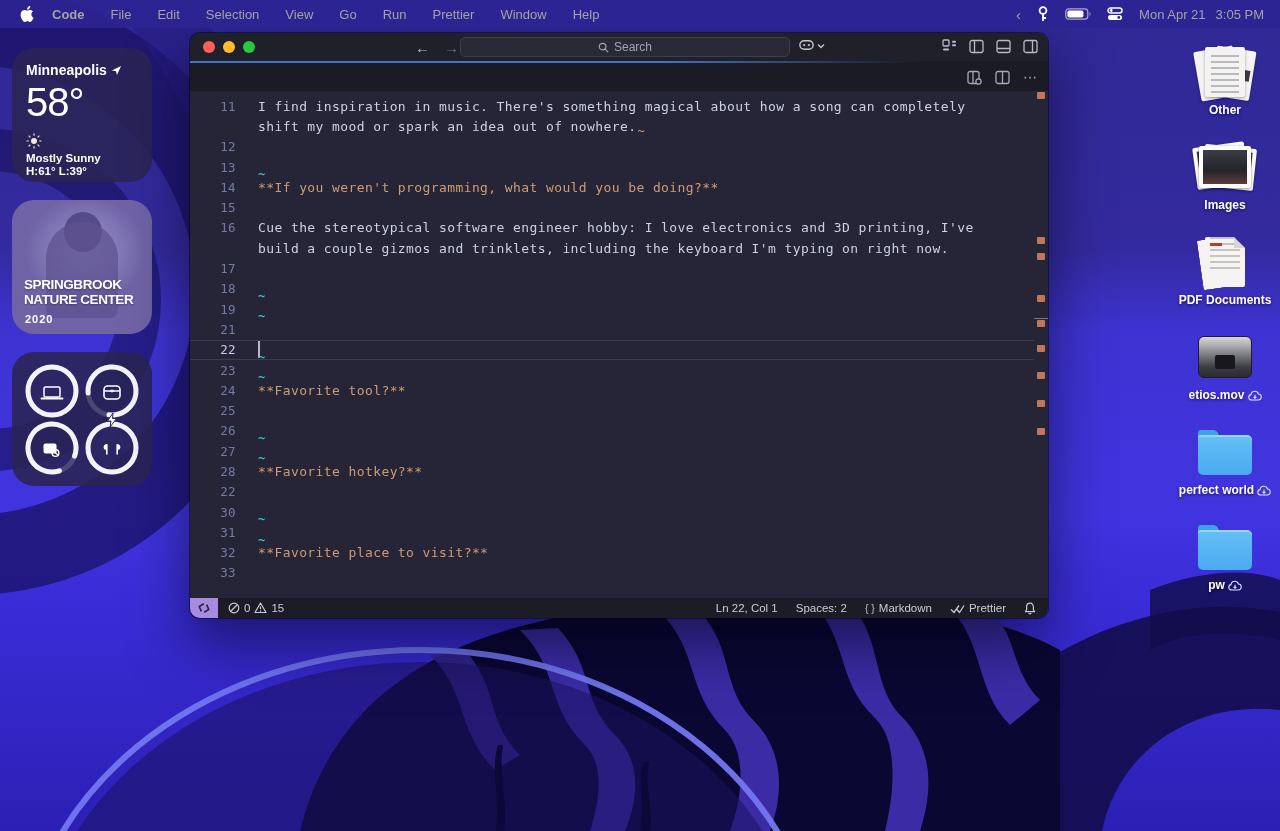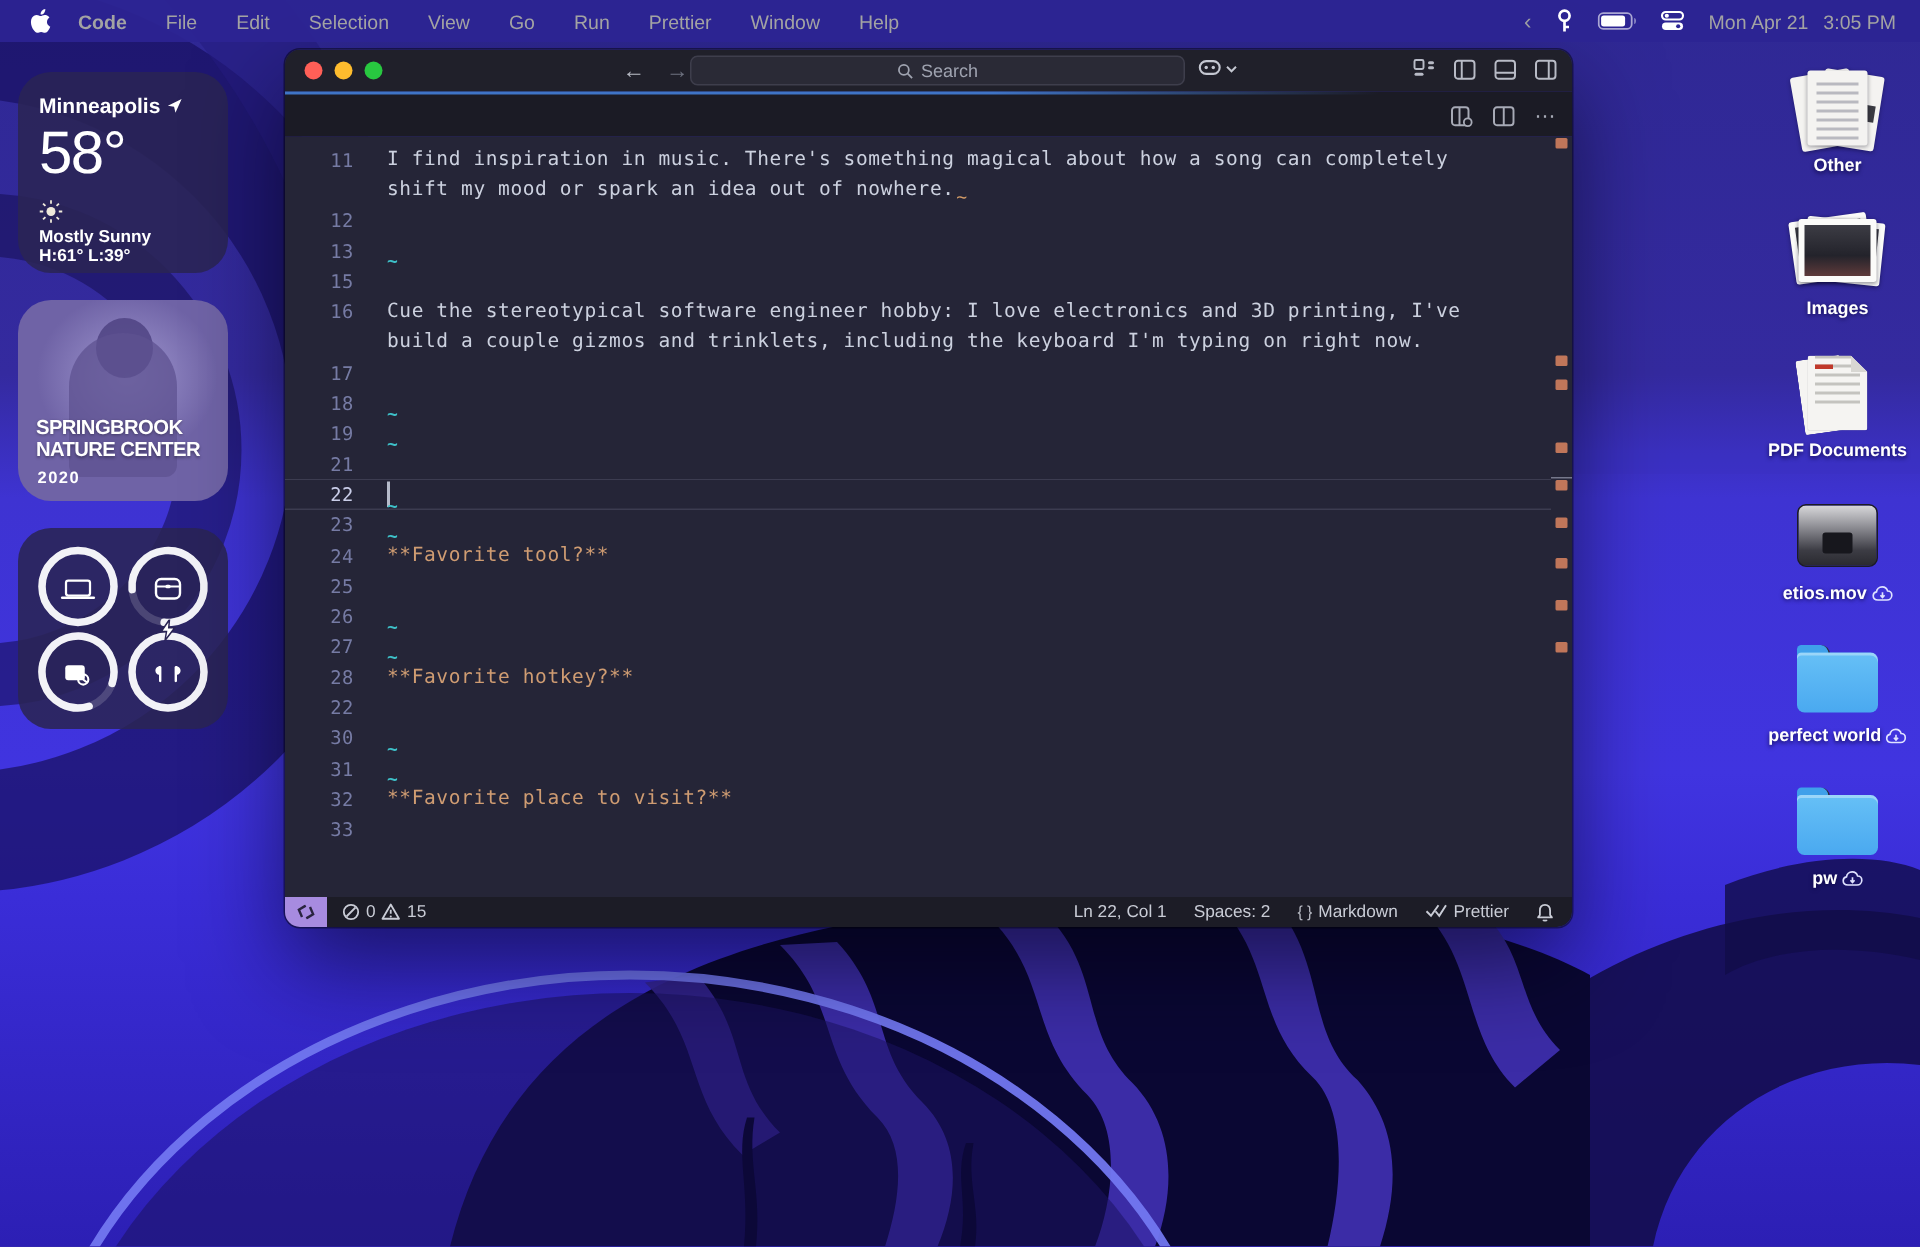--- a/index.html
+++ b/index.html
@@ -120,21 +120,21 @@
   .trail { color:#d19a66; font-size:12px; position:relative; top:5px; margin-left:1px; }
   .cursor { width:1.5px; height:17px; background:#b6bbca; margin-right:0; }
   .ruler { position:absolute; right:0; top:0; bottom:0; width:14px; }
   .ruler .mark { position:absolute; right:3px; width:8px; height:7px; background:#c0765a; border-radius:1px; }
   .ruler .cline { position:absolute; right:0; width:14px; height:1px; background:#8a8da0; opacity:.8; }
   .statusbar { height:20px; flex:0 0 20px; background:#1c1c26; display:flex; align-items:center;
       color:#c9ccd6; font-size:11.5px; position:relative; }
   .remote-badge { width:28px; height:20px; background:#a78be0; display:flex; align-items:center; justify-content:center; }
   .sb-diag { display:flex; align-items:center; gap:4px; margin-left:10px; }
   .sb-right { margin-left:auto; display:flex; align-items:center; gap:18px; padding-right:12px; }
-  .sb-item { display:flex; align-items:flex-start; gap:4px; white-space:nowrap; }
+  .sb-item { display:flex; align-items:flex-end; gap:4px; white-space:nowrap; }
 
   .icon-svg { display:block; }
 </style>
 </head>
 <body>
 
 <div class="wallpaper">
   <svg width="1280" height="831" viewBox="0 0 1280 831">
 
     <circle cx="-30" cy="290" r="265" fill="none" stroke="#1a1264" stroke-width="80" opacity="0.75"></circle>
@@ -466,20 +466,24 @@
           <span class="ln"></span>
           <span class="ed-line"><span class="code body">shift my mood or spark an idea out of nowhere.</span><span class="trail">~</span></span>
         </div>
         <div class="ed-row">
           <span class="ln">12</span>
           <span class="ed-line"></span>
         </div>
         <div class="ed-row">
           <span class="ln">13</span>
           <span class="ed-line"><span class="tilde">~</span></span>
+        </div>
+        <div class="ed-row">
+          <span class="ln">14</span>
+          <span class="ed-line"><span class="code header">**If you weren't programming, what would you be doing?**</span></span>
         </div>
         <div class="ed-row">
           <span class="ln">15</span>
           <span class="ed-line"></span>
         </div>
         <div class="ed-row">
           <span class="ln">16</span>
           <span class="ed-line"><span class="code body">Cue the stereotypical software engineer hobby: I love electronics and 3D printing, I've</span></span>
         </div>
         <div class="ed-row">

